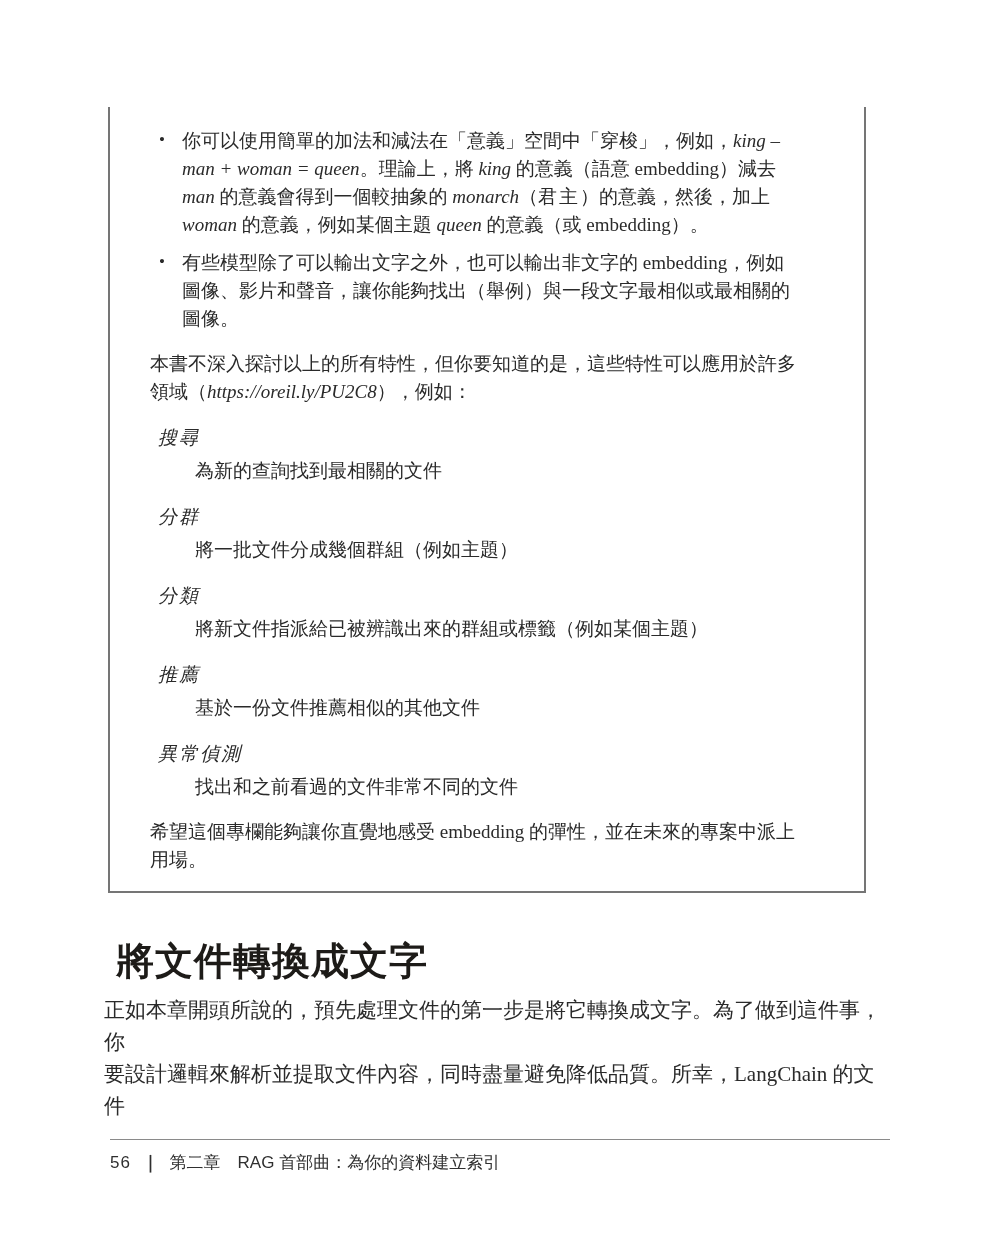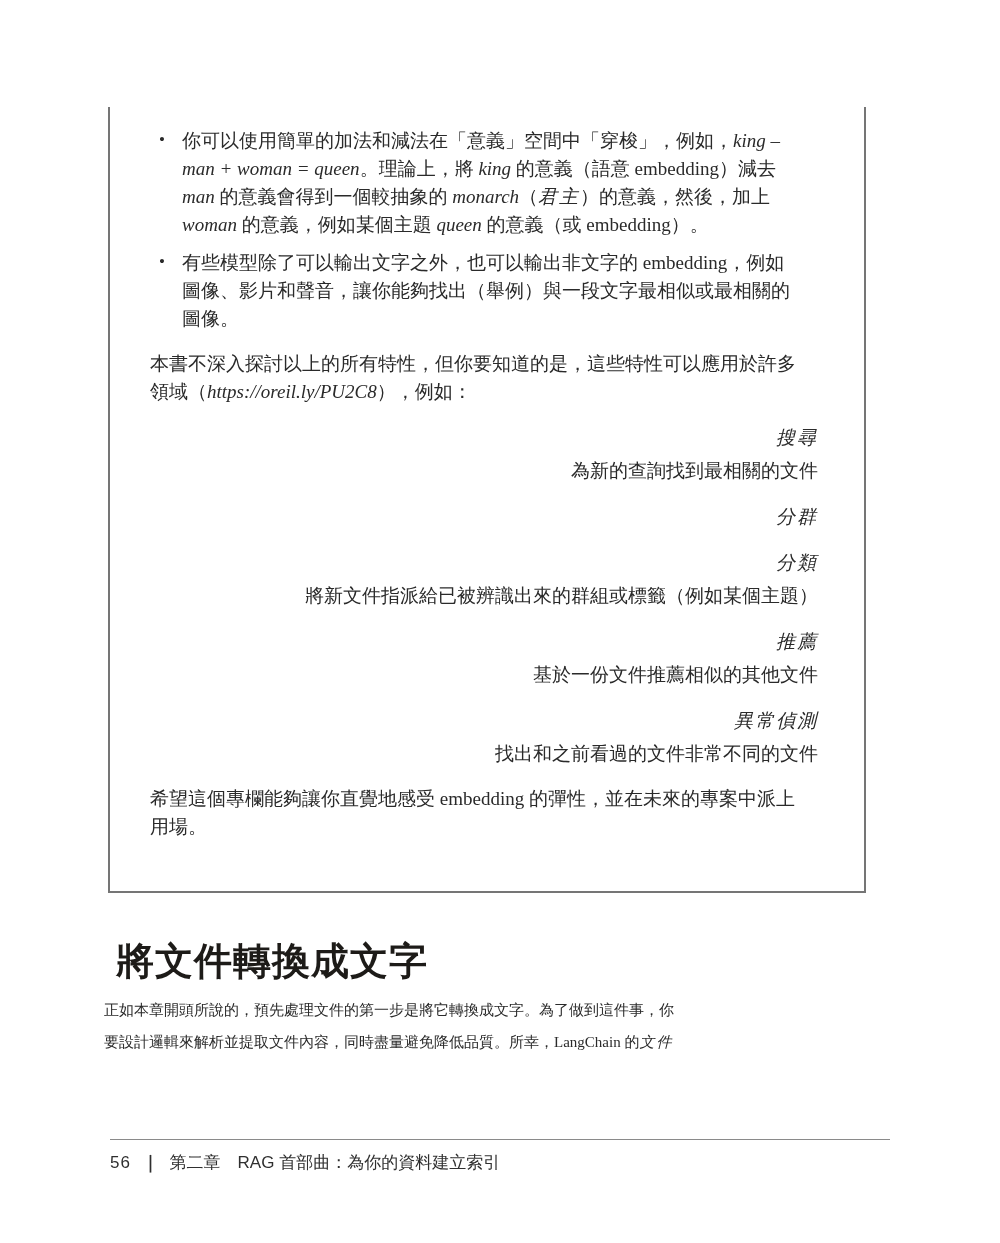--- a/index.html
+++ b/index.html
@@ -30,48 +30,48 @@
     line-height: 28px;
   }
   .rich { white-space: pre-wrap; }
 
   ul.bullets { list-style: none; margin: 0; padding: 0; }
   ul.bullets li { position: relative; padding-left: 32px; margin-bottom: 10px; }
   ul.bullets li .marker { position: absolute; left: 9px; top: -1px; font-size: 17px; }
 
   p.box-para { margin: 17px 0 0 0; }
 
-  dl.def-list { margin: 16px; text-align: right; }
+  dl.def-list { margin: 8px; }
   dl.def-list dt.term {
     margin-top: 18px;
     font-style: italic;
     letter-spacing: 2px;
   }
   dl.def-list dd { margin: 5px 0 0 37px; }
 
   .s-i { font-style: italic; text-align: right; }
-  .s-k { font-style: italic; letter-spacing: 2px; text-align: center; }
+  .s-k { letter-spacing: 2px; text-align: center; }
 
   
   h1.section-heading {
     position: absolute;
     left: 116px; top: 938px;
     margin: 0;
     font-family: "Liberation Sans", "DejaVu Sans", sans-serif;
     font-weight: 700;
     font-size: 38px;
     line-height: 46px;
     letter-spacing: 1px;
     color: #1d1b18;
   }
   .body-para {
     position: absolute;
     left: 104px; top: 994px;
     width: 790px;
-    font-size: 15px;
+    font-size: 21px;
     line-height: 32px;
   }
 
   
   .page-footer {
     position: absolute;
     left: 110px; top: 1139px;
     width: 780px;
     border-top: 1px solid #8a8a8a;
     padding-top: 11px;
@@ -104,20 +104,21 @@
       </li>
     </ul>
 
     <p class="box-para rich"><span>本書不深入探討以上的所有特性，但你要知道的是，這些特性可以應用於許多
 領域（</span><span class="s-i">https://oreil.ly/PU2C8</span><span>），例如：</span></p>
 
     <dl class="def-list">
       <dt class="term">搜尋</dt>
       <dd>為新的查詢找到最相關的文件</dd>
       <dt class="term">分群</dt>
+      <dd>將一批文件分成幾個群組（例如主題）</dd>
       <dt class="term">分類</dt>
       <dd>將新文件指派給已被辨識出來的群組或標籤（例如某個主題）</dd>
       <dt class="term">推薦</dt>
       <dd>基於一份文件推薦相似的其他文件</dd>
       <dt class="term">異常偵測</dt>
       <dd>找出和之前看過的文件非常不同的文件</dd>
     </dl>
 
     <p class="box-para rich"><span>希望這個專欄能夠讓你直覺地感受 embedding 的彈性，並在未來的專案中派上
 用場。</span></p>

